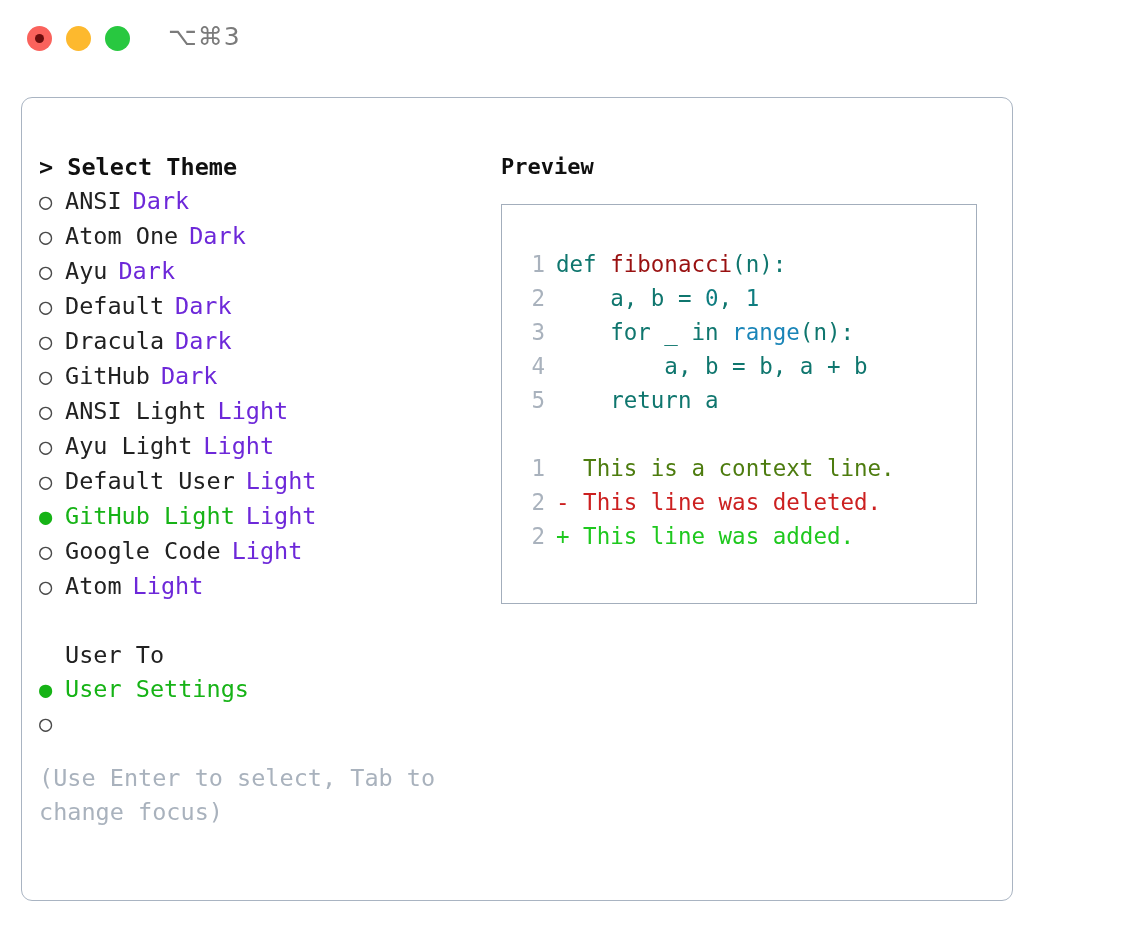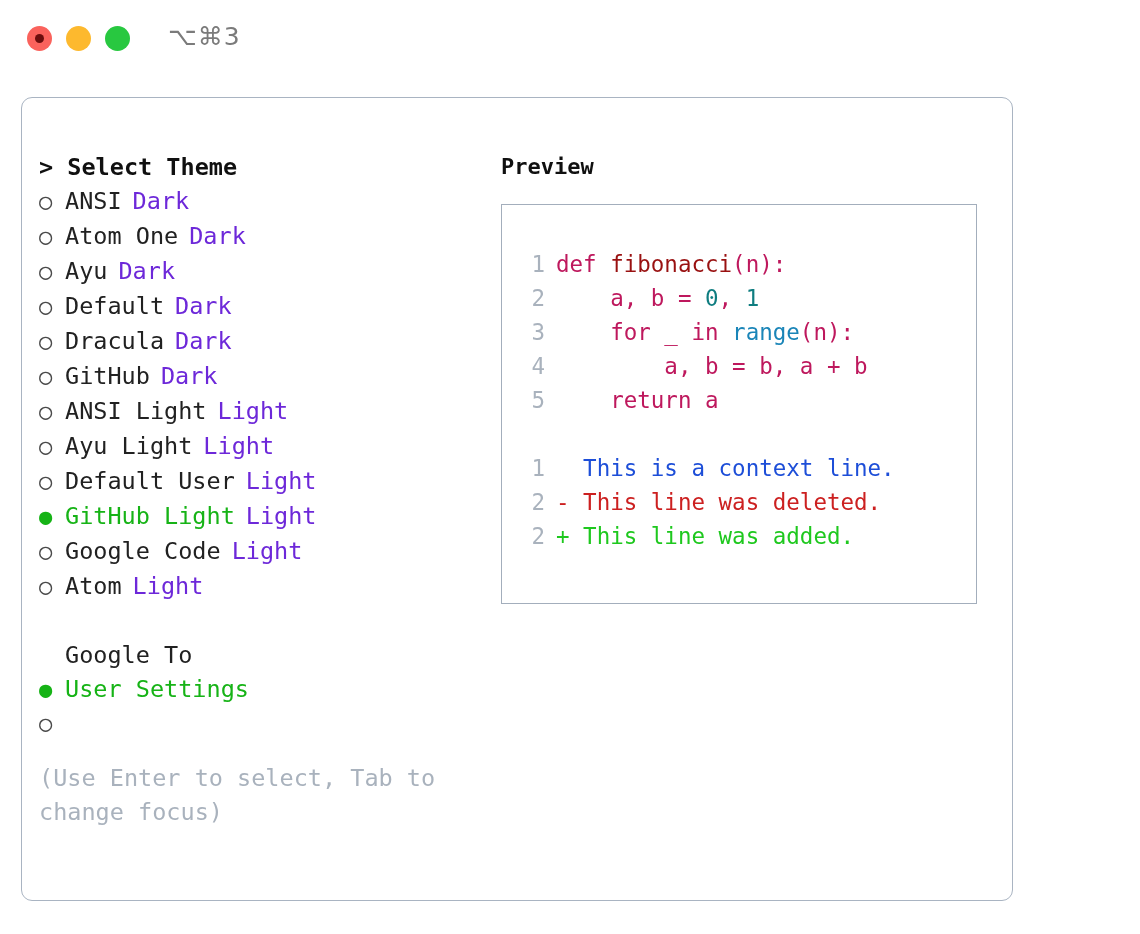--- a/index.html
+++ b/index.html
@@ -183,25 +183,25 @@
     white-space: pre;
   }
   .lineno {
     display: inline-block;
     width: 28px;
     flex: 0 0 28px;
     text-align: right;
     color: #a9b2bd;
     margin-right: 11px;
   }
-  .code-text { color: #be185d; }
+  .code-text { color: #0f766e; }
   .tok-fn     { color: #991111; }
   .tok-num    { color: #0f7d80; }
   .tok-builtin{ color: #1a85b8; }
-  .diff-ctx   { color: #1d4ed8; }
+  .diff-ctx   { color: #4d7c0f; }
   .diff-del   { color: #cc2020; }
   .diff-add   { color: #1ec81e; }
   .gap-line { height: 34px; }
 </style>
 </head>
 <body>
 
 <div id="app-window">
 
   <div id="titlebar">
@@ -229,21 +229,21 @@
           <div class="opt-row"><span class="marker">○</span><span class="opt-label">ANSI Light</span><span class="opt-tag">Light</span></div>
           <div class="opt-row"><span class="marker">○</span><span class="opt-label">Ayu Light</span><span class="opt-tag">Light</span></div>
           <div class="opt-row"><span class="marker">○</span><span class="opt-label">Default User</span><span class="opt-tag">Light</span></div>
           <div class="opt-row selected"><span class="marker sel">●</span><span class="opt-label">GitHub Light</span><span class="opt-tag">Light</span></div>
           <div class="opt-row"><span class="marker">○</span><span class="opt-label">Google Code</span><span class="opt-tag">Light</span></div>
           <div class="opt-row"><span class="marker">○</span><span class="opt-label">Atom</span><span class="opt-tag">Light</span></div>
         </div>
 
       <div class="spacer-row"></div>
 
-      <div class="group-heading">Google To</div>
+      <div class="group-heading">User To</div>
 
       <div id="apply-list">
           <div class="opt-row selected"><span class="marker sel">●</span><span class="opt-label">User Settings</span></div>
           <div class="opt-row"><span class="marker">○</span></div>
         </div>
     </div>
 
     <div id="hint-text">(Use Enter to select, Tab to change focus)</div>
 
     <div id="preview-column">

